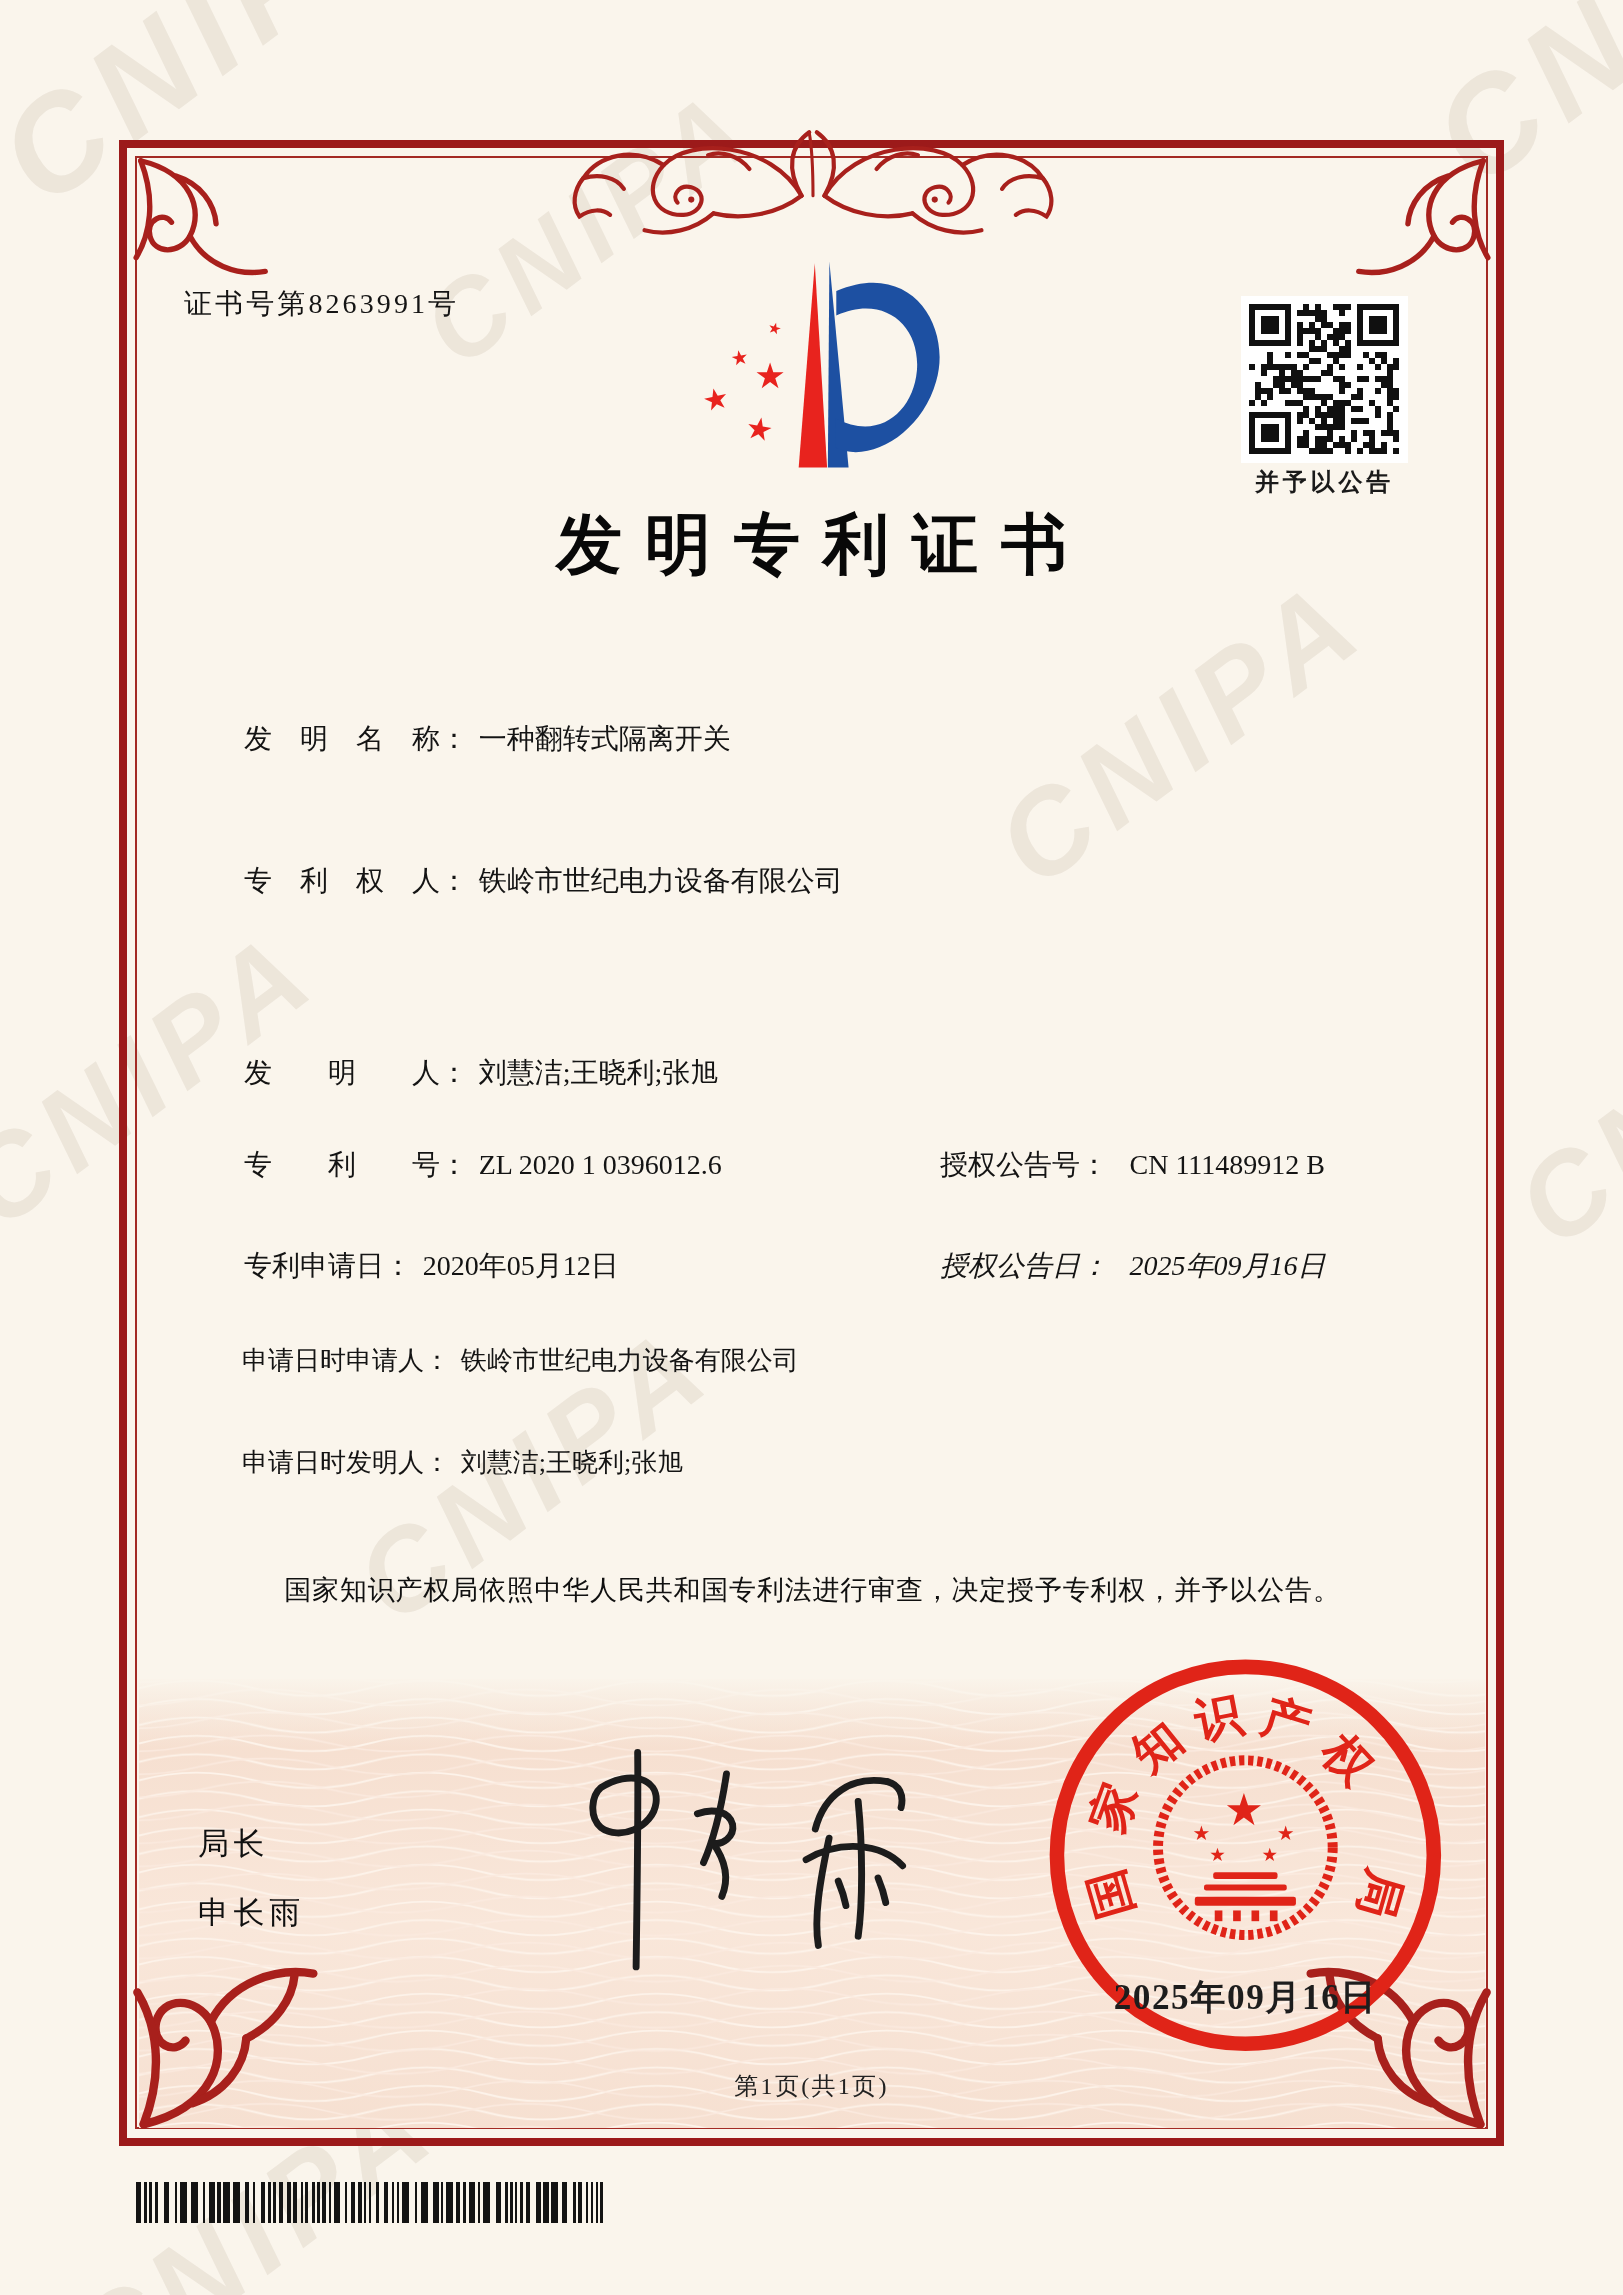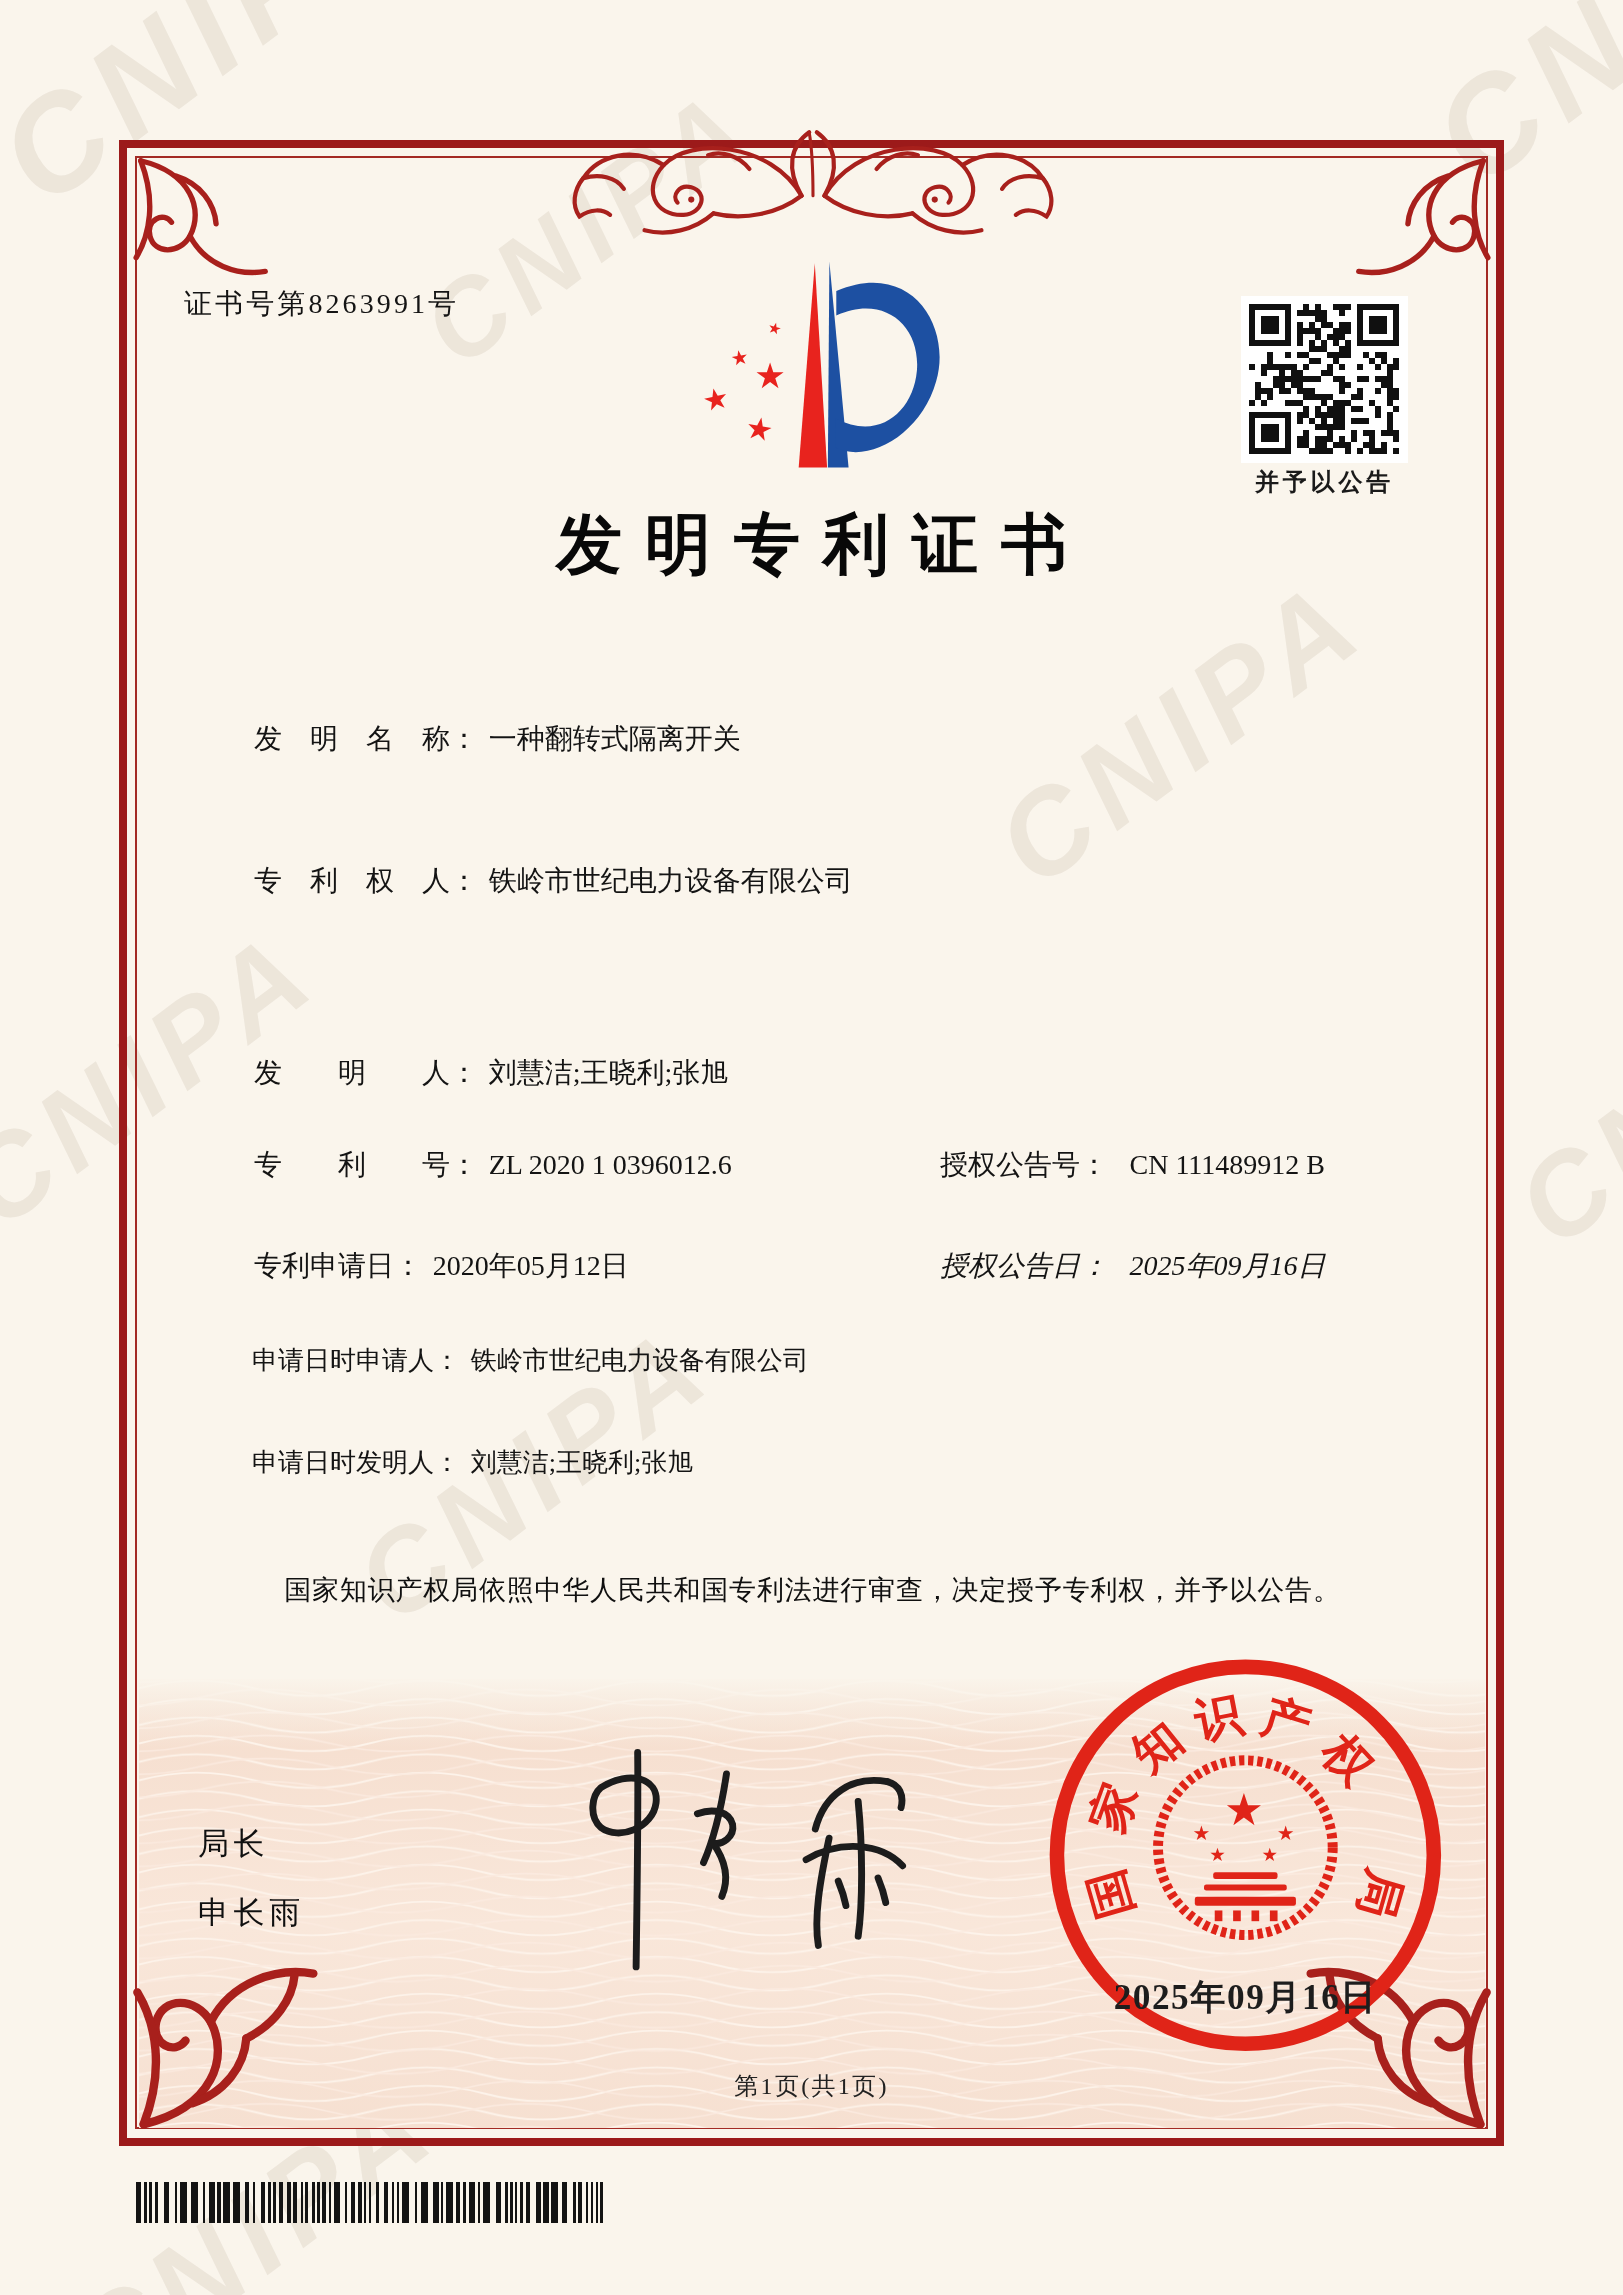--- a/index.html
+++ b/index.html
@@ -40,21 +40,21 @@
   .qr-wrap{position:absolute;left:1241px;top:296px;width:167px;height:167px;background:#fff;padding:8.4px;}
   .qr{display:grid;width:150px;height:150px;grid-template-columns:repeat(25,1fr);grid-template-rows:repeat(25,1fr);}
   .qr i{display:block;}
   .qr i.d{background:#101010;}
   .qr-label{position:absolute;left:1221px;top:466px;width:207px;text-align:center;
       font-size:24px;font-weight:bold;letter-spacing:3.8px;color:#1a1a1a;}
 
   .title{position:absolute;left:0;top:500px;width:1623px;text-align:center;
       font-size:66px;font-weight:bold;letter-spacing:23px;text-indent:23px;color:#080808;}
 
-  .row{position:absolute;left:226px;font-size:28px;color:var(--ink);white-space:pre;}
+  .row{position:absolute;left:216px;font-size:28px;color:var(--ink);white-space:pre;}
   .row .lab{white-space:pre;}
   .row .val{margin-left:10.7px;}
   .row.rcol{left:912px;}
   .row .val.wide{margin-left:21.5px;}
 
   .notice{position:absolute;left:176px;width:1273px;text-align:center;
       font-size:27px;color:#101010;letter-spacing:0.8px;white-space:nowrap;}
 
   .director-label{position:absolute;left:198px;top:1823px;font-size:31px;letter-spacing:4.6px;color:#101010;}
   .director-name{position:absolute;left:198px;top:1892px;font-size:31px;letter-spacing:4.6px;color:#101010;}

